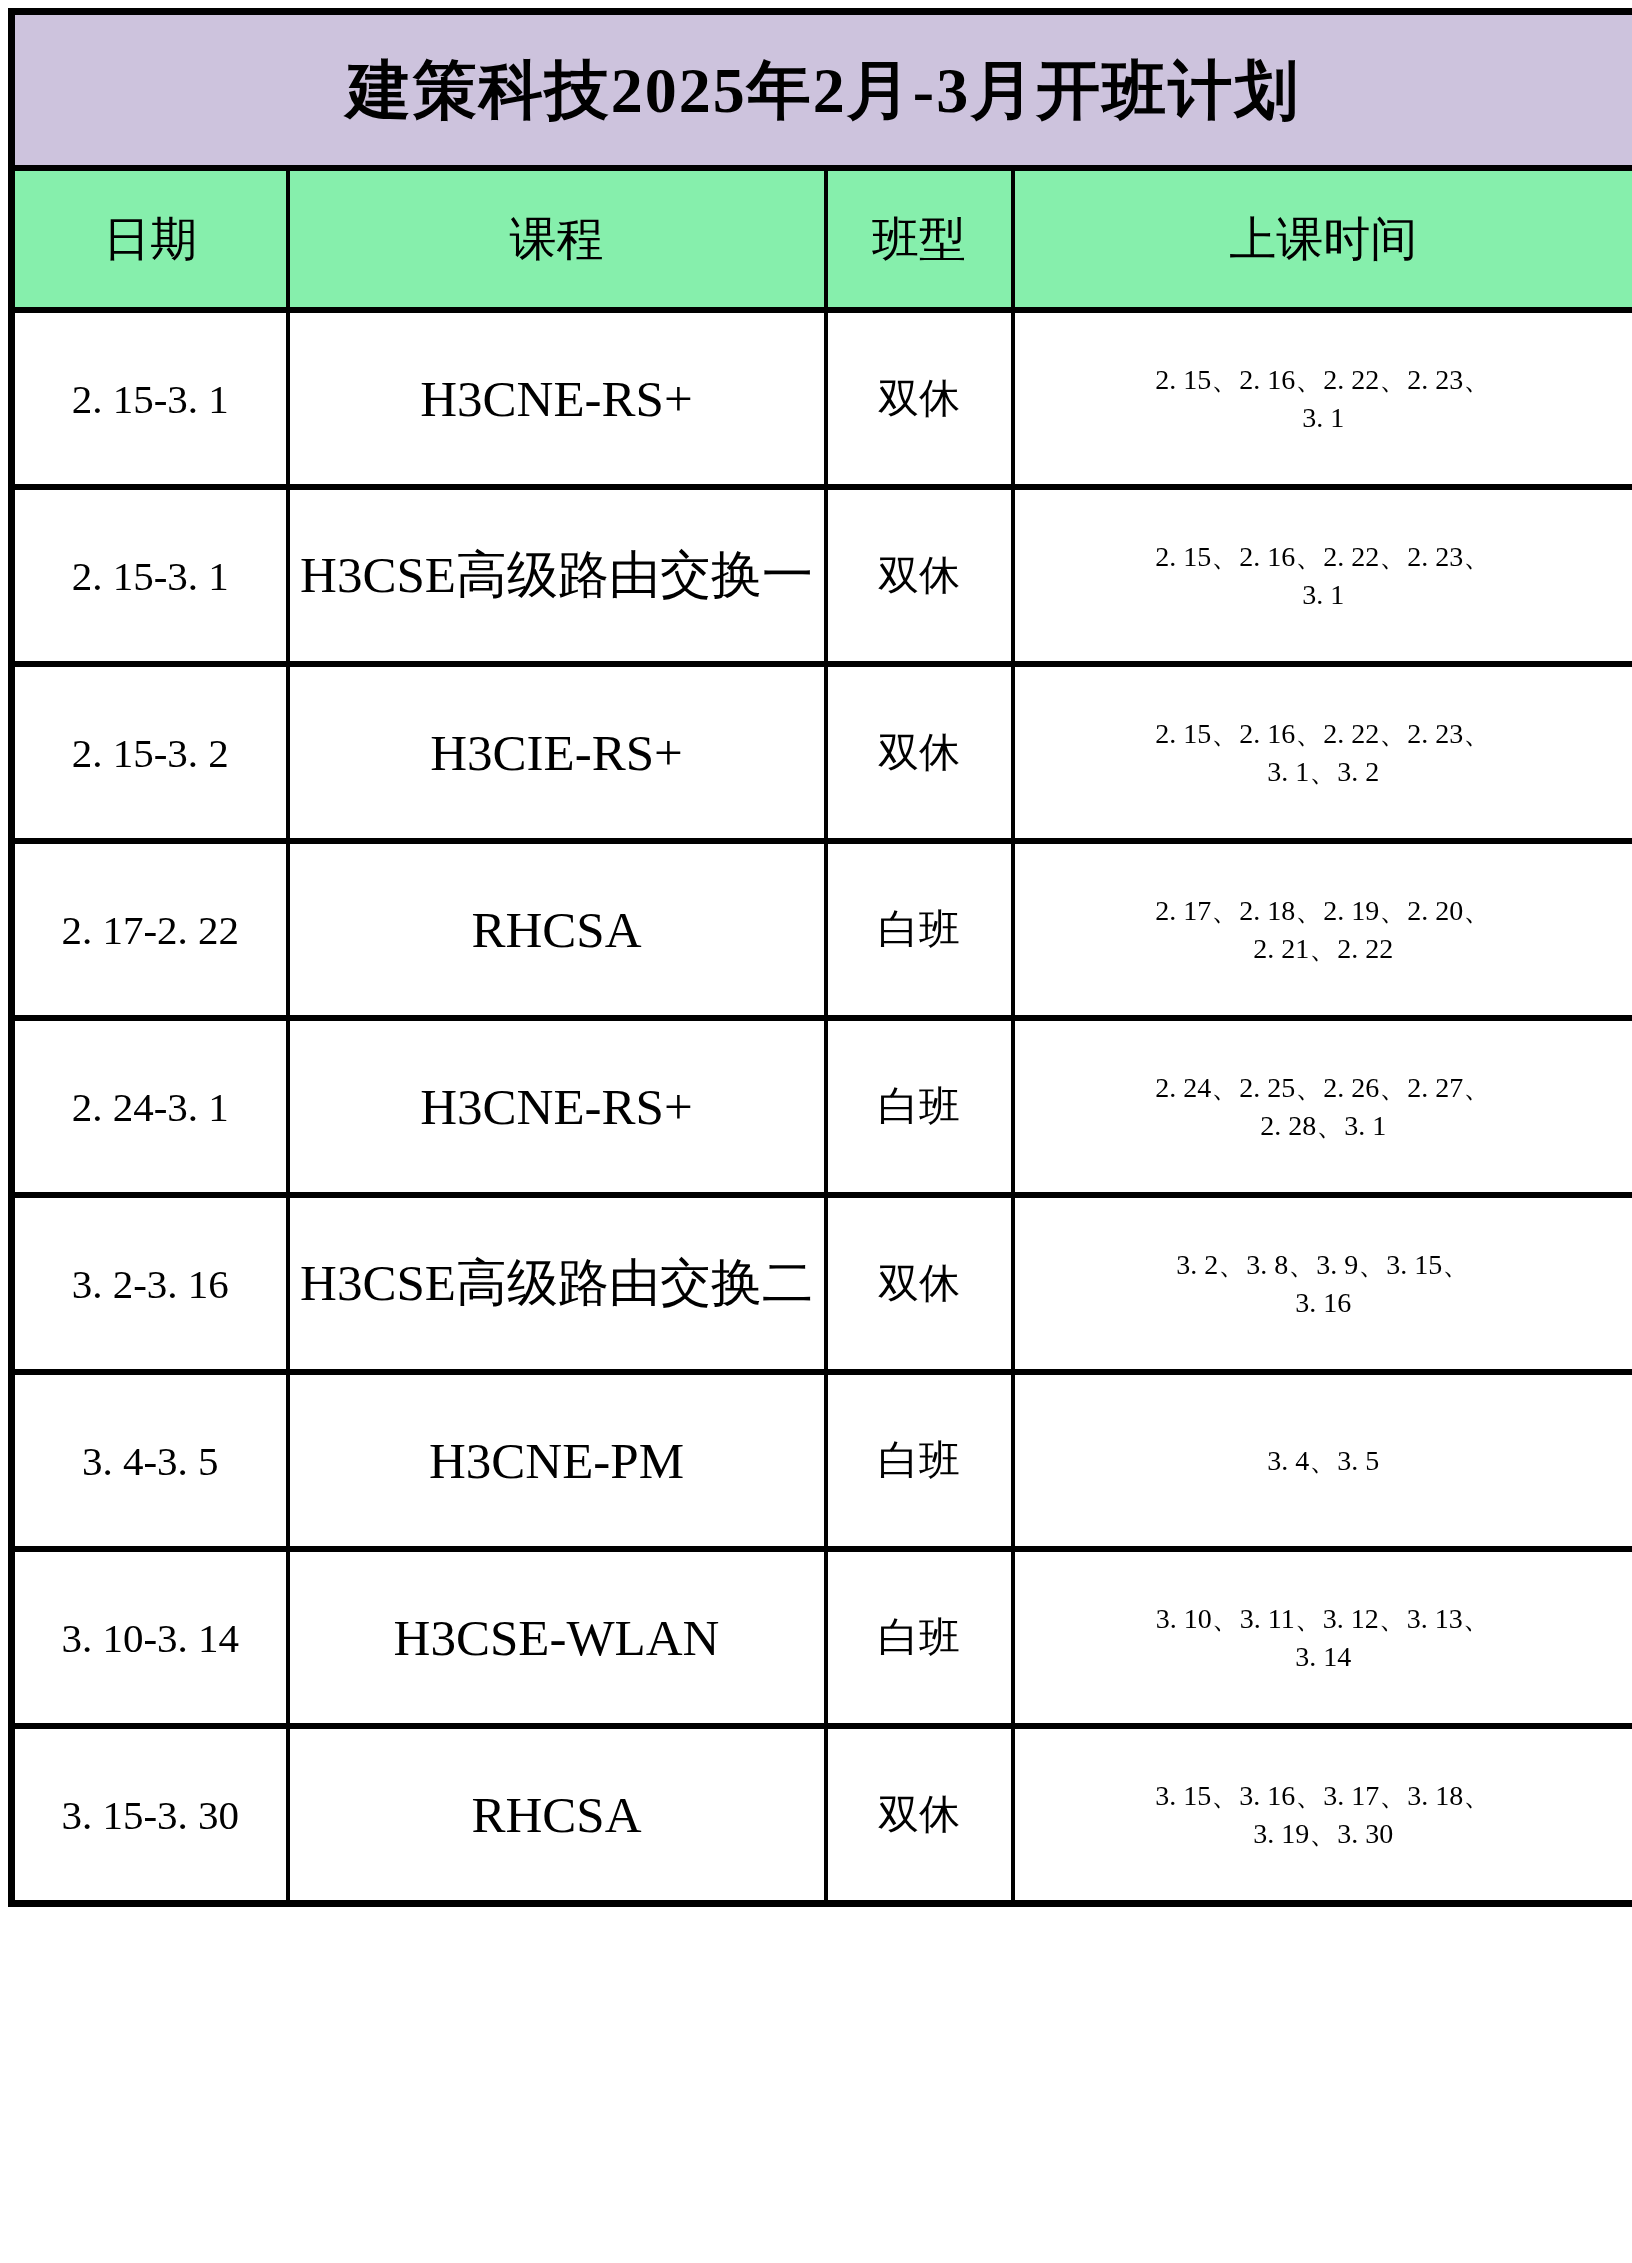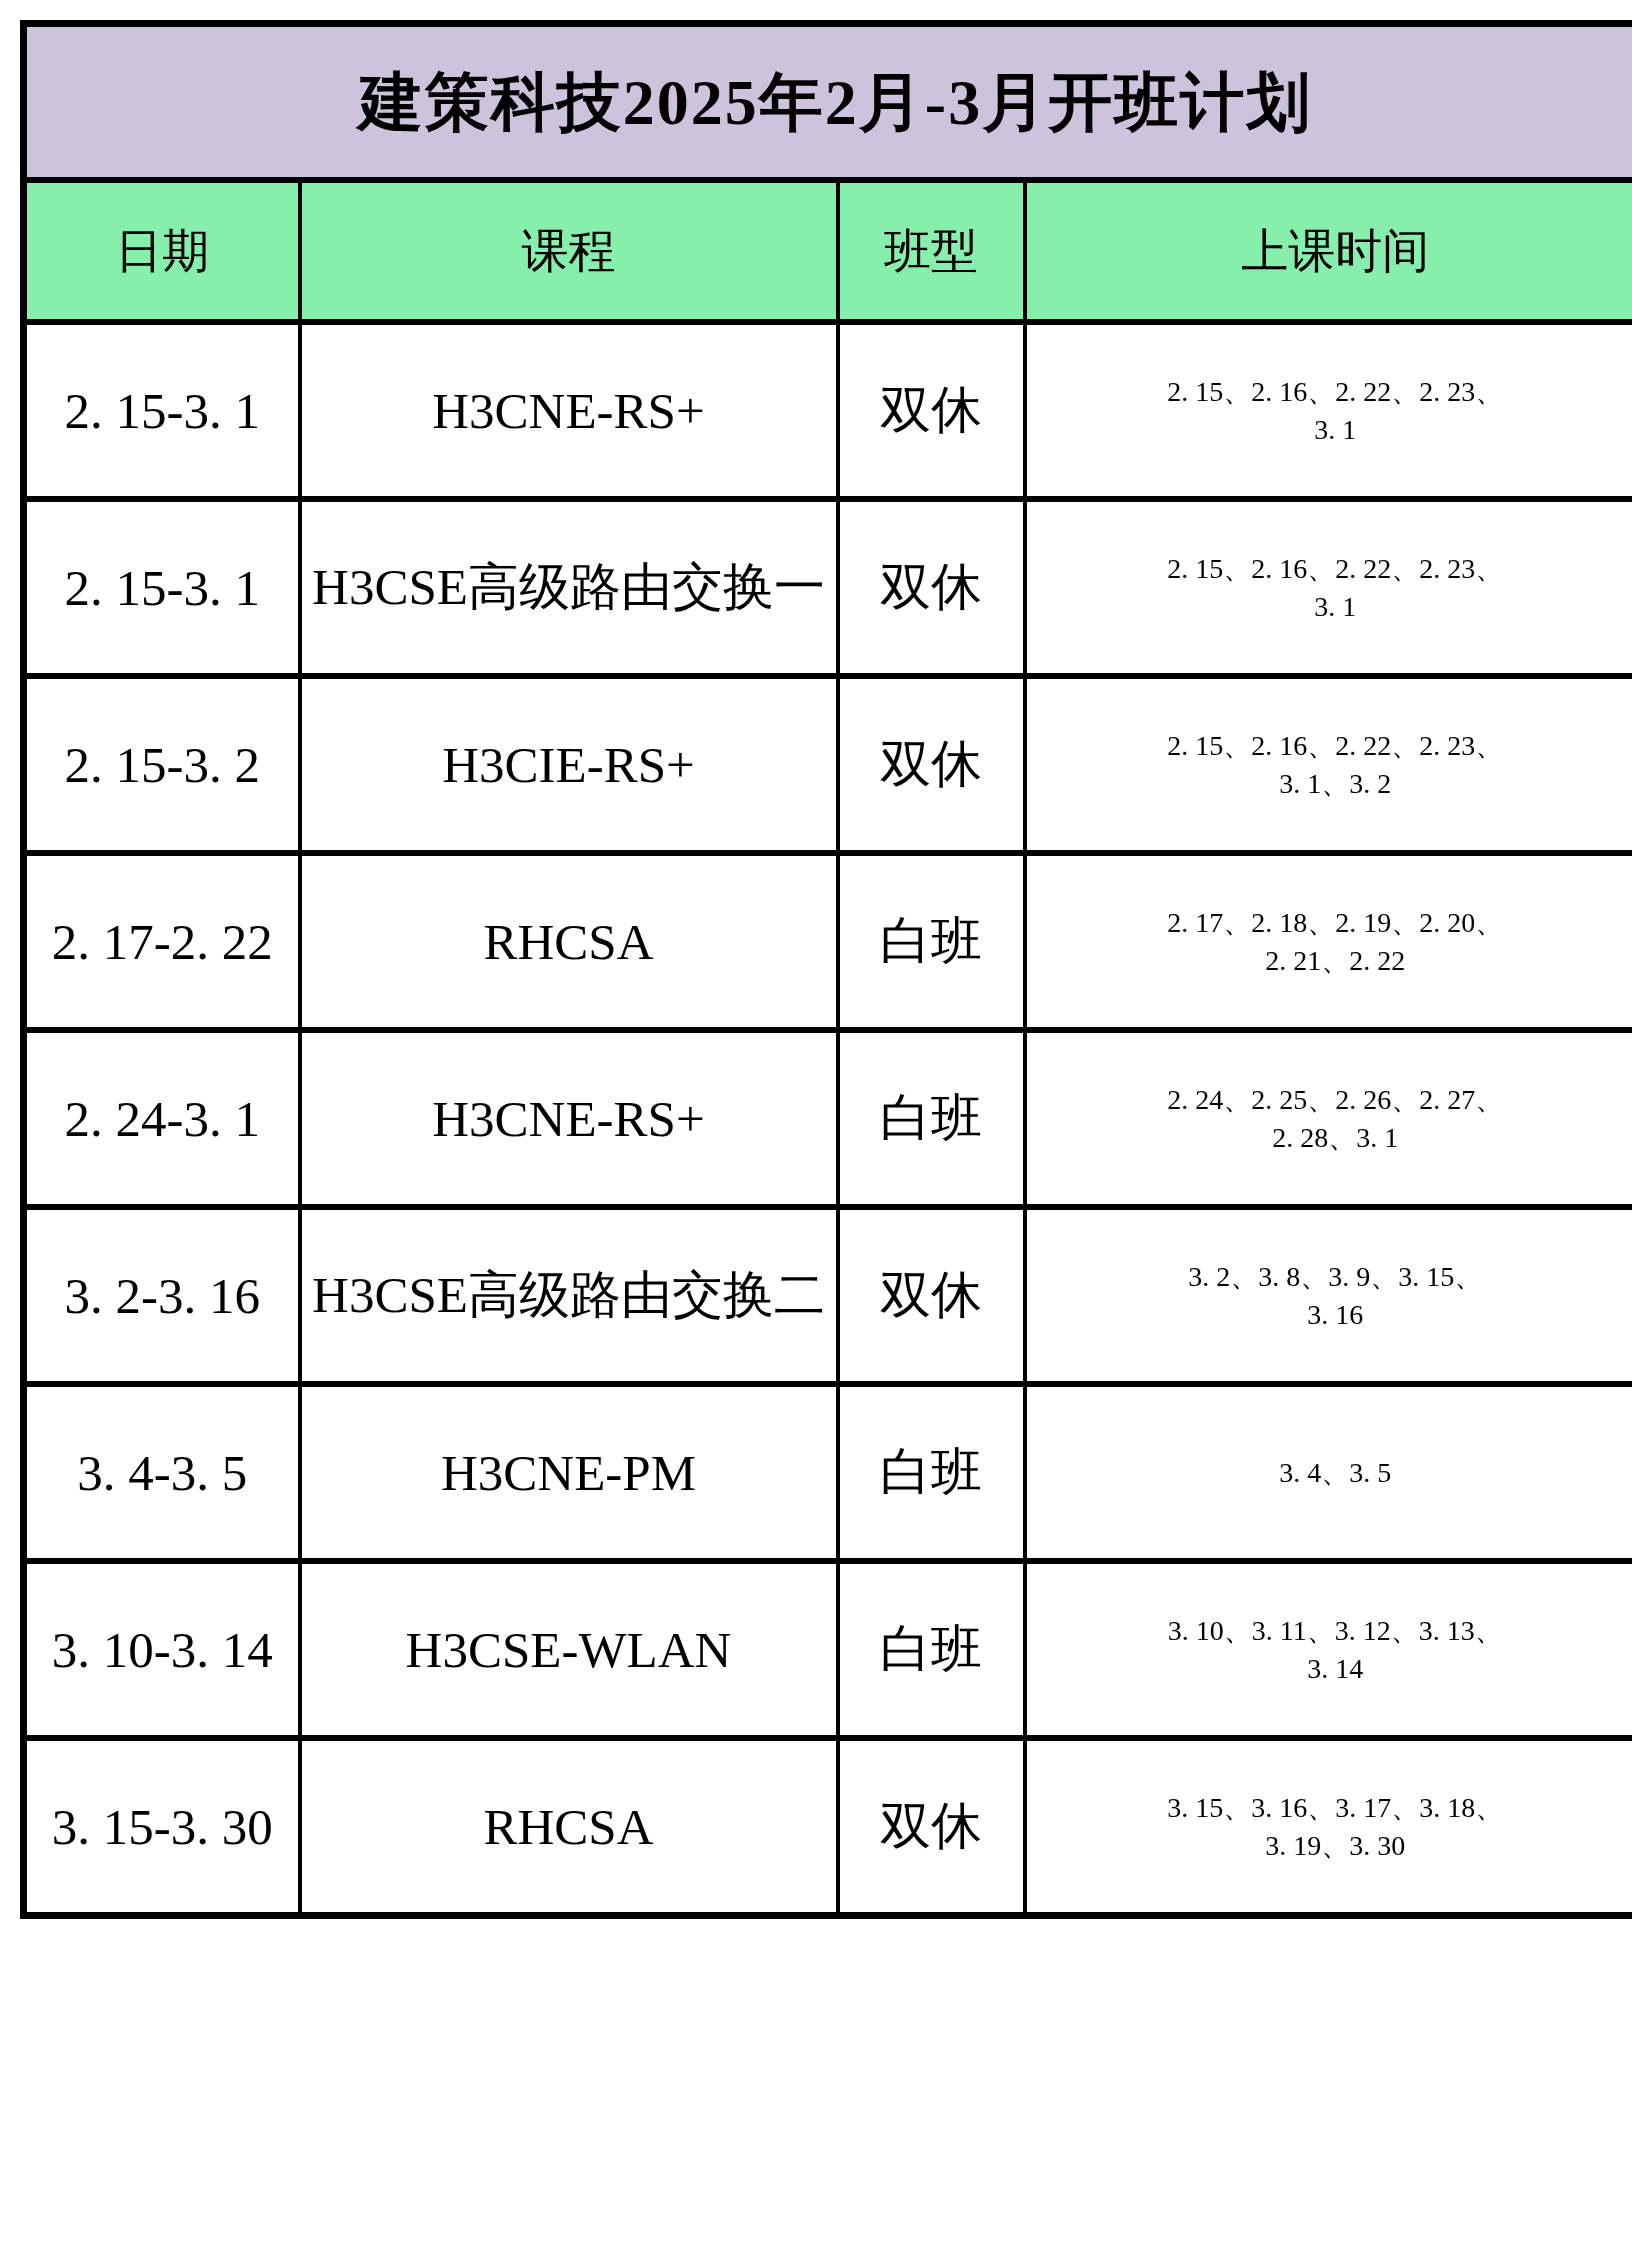--- a/index.html
+++ b/index.html
@@ -8,21 +8,21 @@
     background: #ffffff;
     width: 1632px;
     height: 2263px;
     font-family: "Liberation Serif", "DejaVu Serif", serif;
     color: #000000;
   }
   .sheet {
     width: 1632px;
     height: 2263px;
     box-sizing: border-box;
-    padding: 20px;
+    padding: 8px;
   }
   table.schedule {
     border-collapse: collapse;
     table-layout: fixed;
     width: 1624px;
     border: 7px solid #000000;
   }
   col.c-date   { width: 276px; }
   col.c-course { width: 538px; }
   col.c-type   { width: 187px; }
@@ -47,21 +47,21 @@
   }
   .header-row th {
     height: 136px;
     background: #86efac;
     font-size: 47px;
     font-weight: normal;
   }
   .data-row td {
     height: 171px;
     background: #ffffff;
-    font-size: 51px;
+    font-size: 41px;
   }
   td.cell-course { font-size: 51px; }
   td.cell-times {
     font-size: 28px;
     white-space: pre-line;
     line-height: 1.35;
   }
 </style>
 </head>
 <body>

